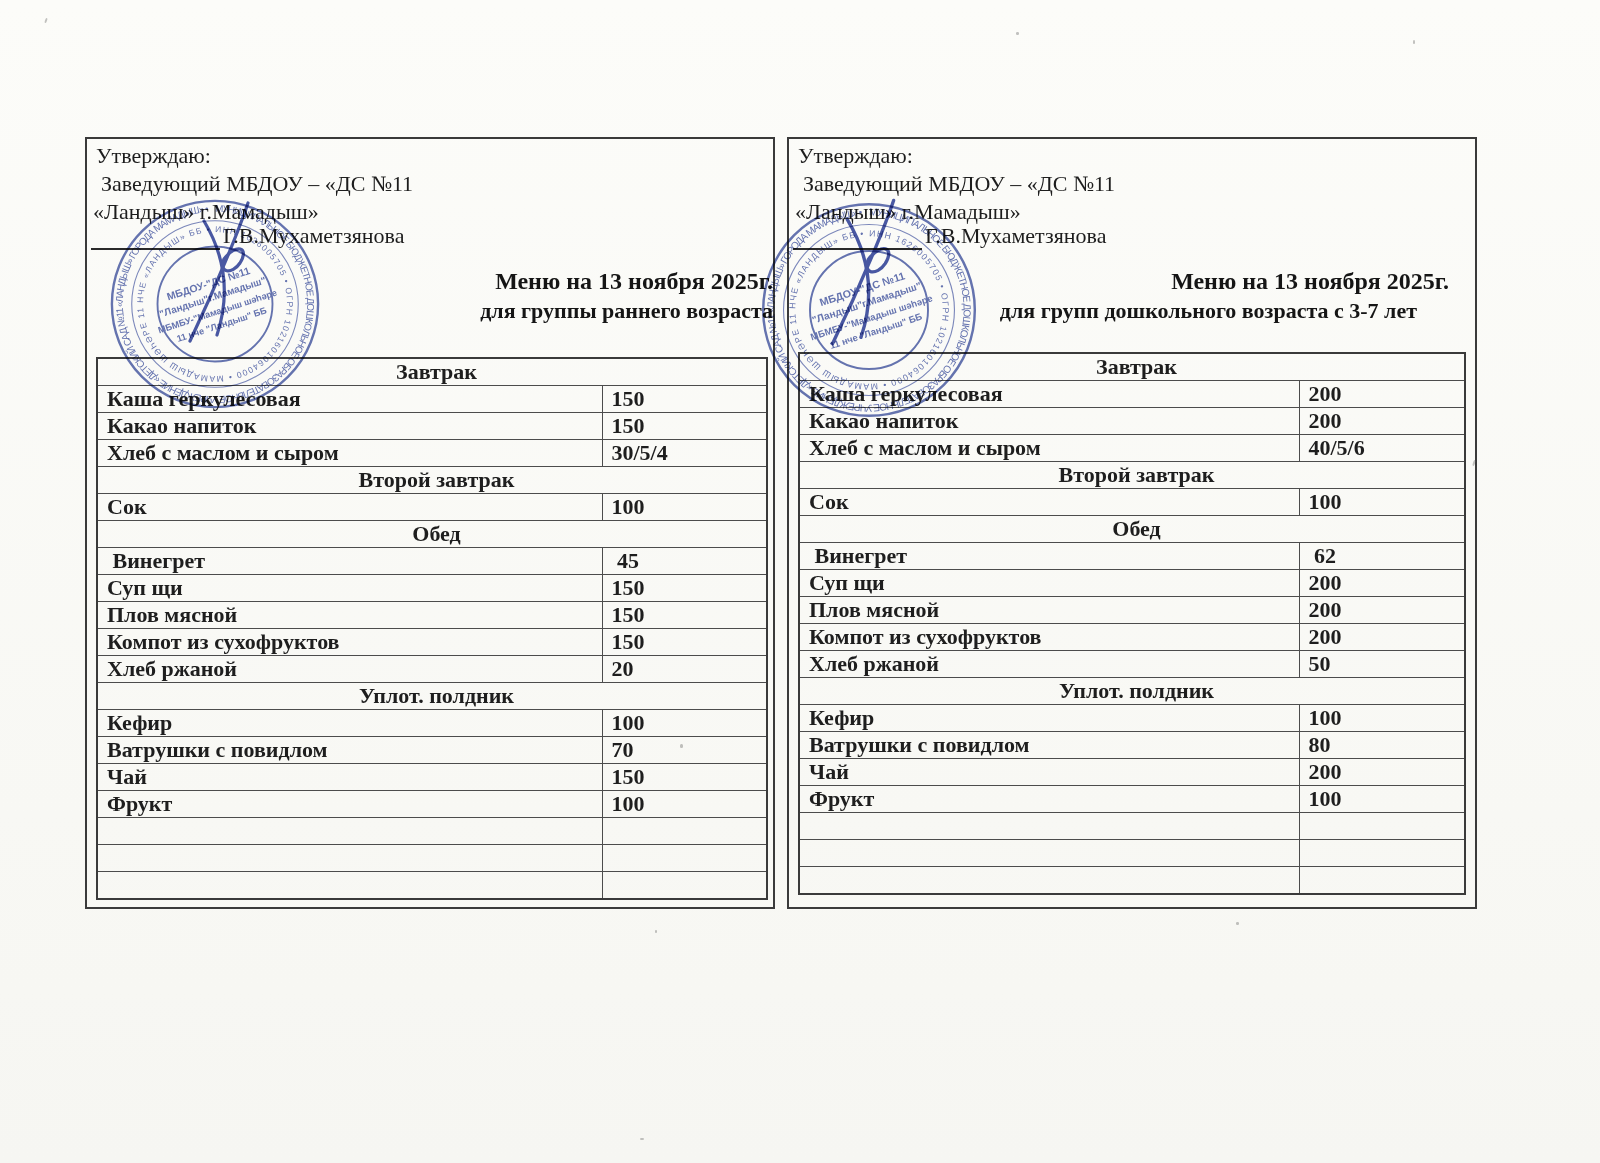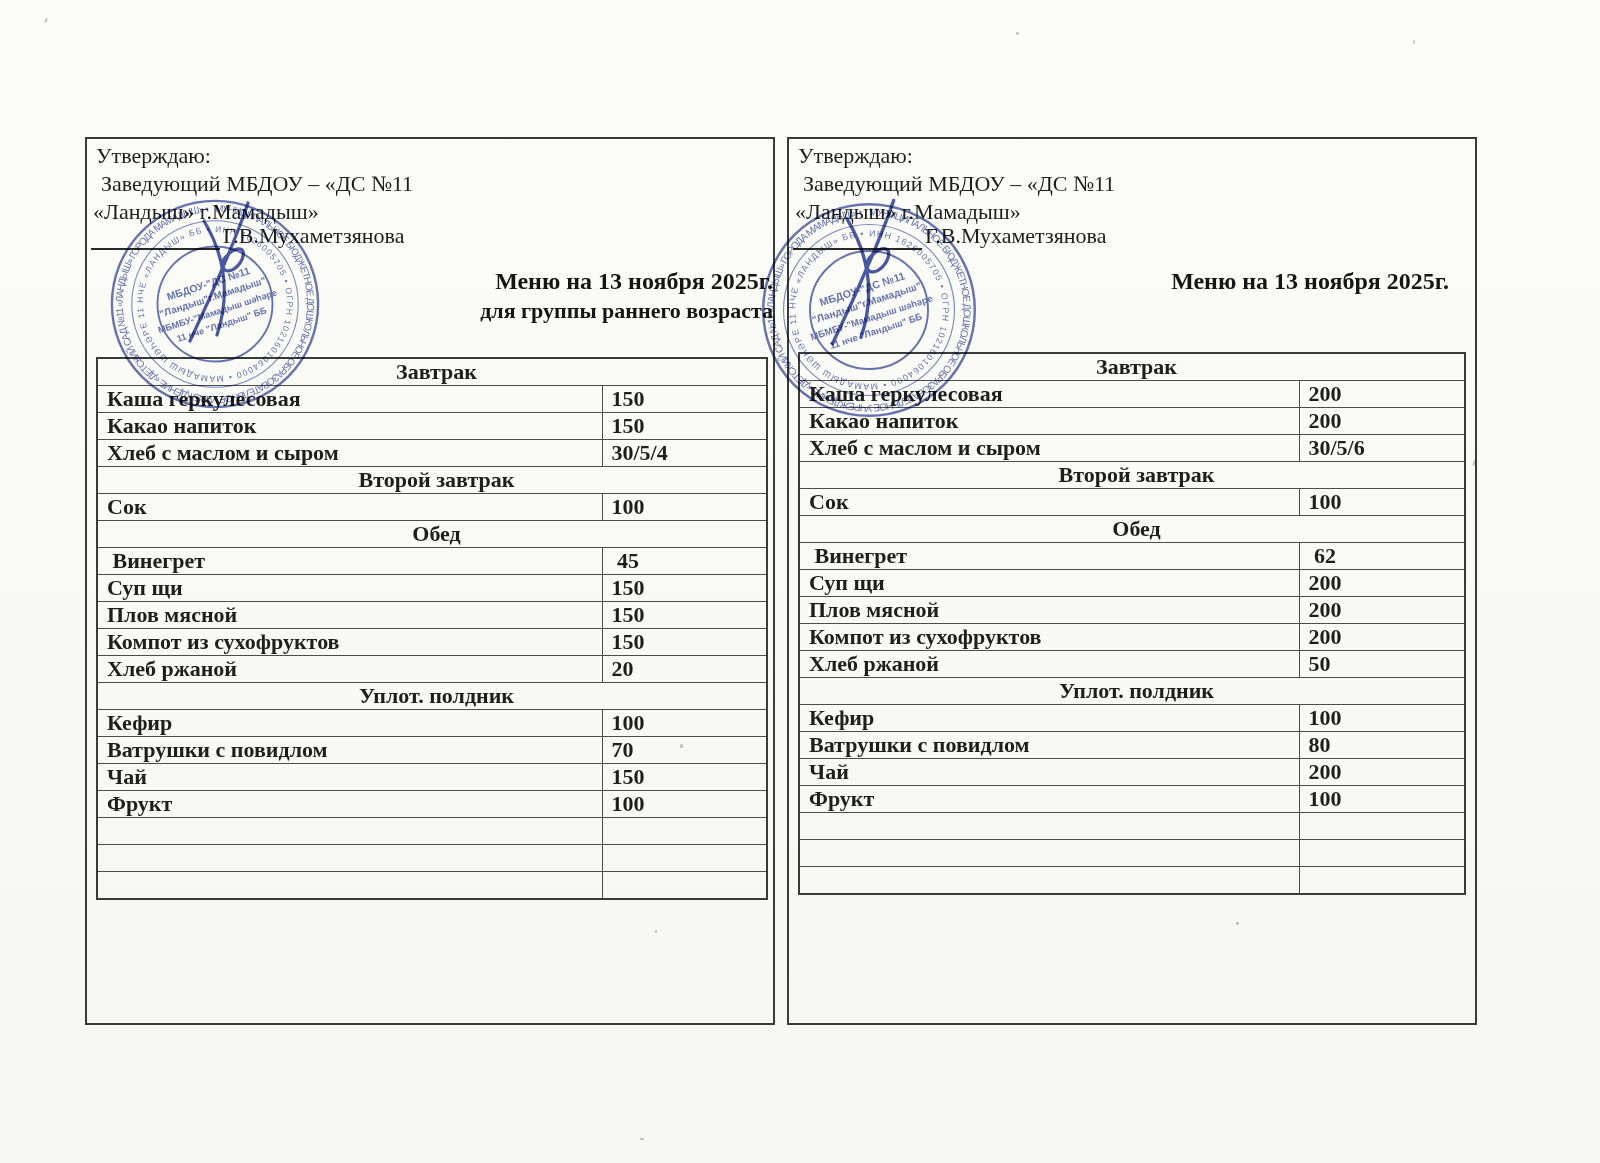--- a/index.html
+++ b/index.html
@@ -2,21 +2,21 @@
 <html style="--ink: #4456a4; --ink-sig: #3a4ba0;"><head>
 <meta charset="utf-8">
 <style>
   :root { --ink:#4456a4; --ink-sig:#3a4ba0; }
   * { margin:0; padding:0; box-sizing:border-box; }
   html,body { width:1600px; height:1163px; }
   body { font-family:"Liberation Serif","DejaVu Serif",serif; background:#fbfbf8; overflow:hidden; }
   .page { position:relative; width:1600px; height:1163px;
           background:linear-gradient(180deg,#fcfcf9 0%,#f8f8f4 70%,#f6f6f2 100%); }
 
-  .panel { position:absolute; top:137px; width:690px; height:888px;
+  .panel { position:absolute; top:137px; width:690px; height:772px;
            border:2px solid #3a3a3a; background:transparent; }
   .panel.left  { left:85px; }
   .panel.right { left:787px; }
 
   .approve, .signer { position:absolute; font-size:22px; color:#1d1d1d; white-space:pre; }
   .a1 { left:9px;  top:4px;  }
   .a2 { left:14px; top:32px; }
   .a3 { left:6px;  top:60px;text-align:right; }
   .signer { left:136px; top:84px; }
   .sig-line { position:absolute; left:4px; top:109px; width:129px; height:0;
@@ -164,40 +164,41 @@
     </table>
   </section>
 
   <section class="panel right">
     <div class="approve a1">Утверждаю:</div>
     <div class="approve a2">Заведующий МБДОУ – «ДС №11</div>
     <div class="approve a3">«Ландыш» г.Мамадыш»</div>
     <div class="sig-line"></div>
     <div class="signer">Г.В.Мухаметзянова</div>
     <div class="title t1">Меню на 13 ноября 2025г.</div>
+    <div class="title t2">для групп дошкольного возраста с 3-7 лет</div>
     <table class="menu">
       <colgroup>
           <col style="width:500px">
           <col style="width:166px">
         </colgroup>
       <tbody>
           <tr>
             <td colspan="2" class="section">Завтрак</td>
           </tr>
           <tr>
             <td class="name">Каша геркулесовая</td>
             <td class="value">200</td>
           </tr>
           <tr>
             <td class="name">Какао напиток</td>
             <td class="value">200</td>
           </tr>
           <tr>
             <td class="name">Хлеб с маслом и сыром</td>
-            <td class="value">30/5/6</td>
+            <td class="value">40/5/6</td>
           </tr>
           <tr>
             <td colspan="2" class="section">Второй завтрак</td>
           </tr>
           <tr>
             <td class="name">Сок</td>
             <td class="value">100</td>
           </tr>
           <tr>
             <td colspan="2" class="section">Обед</td>

